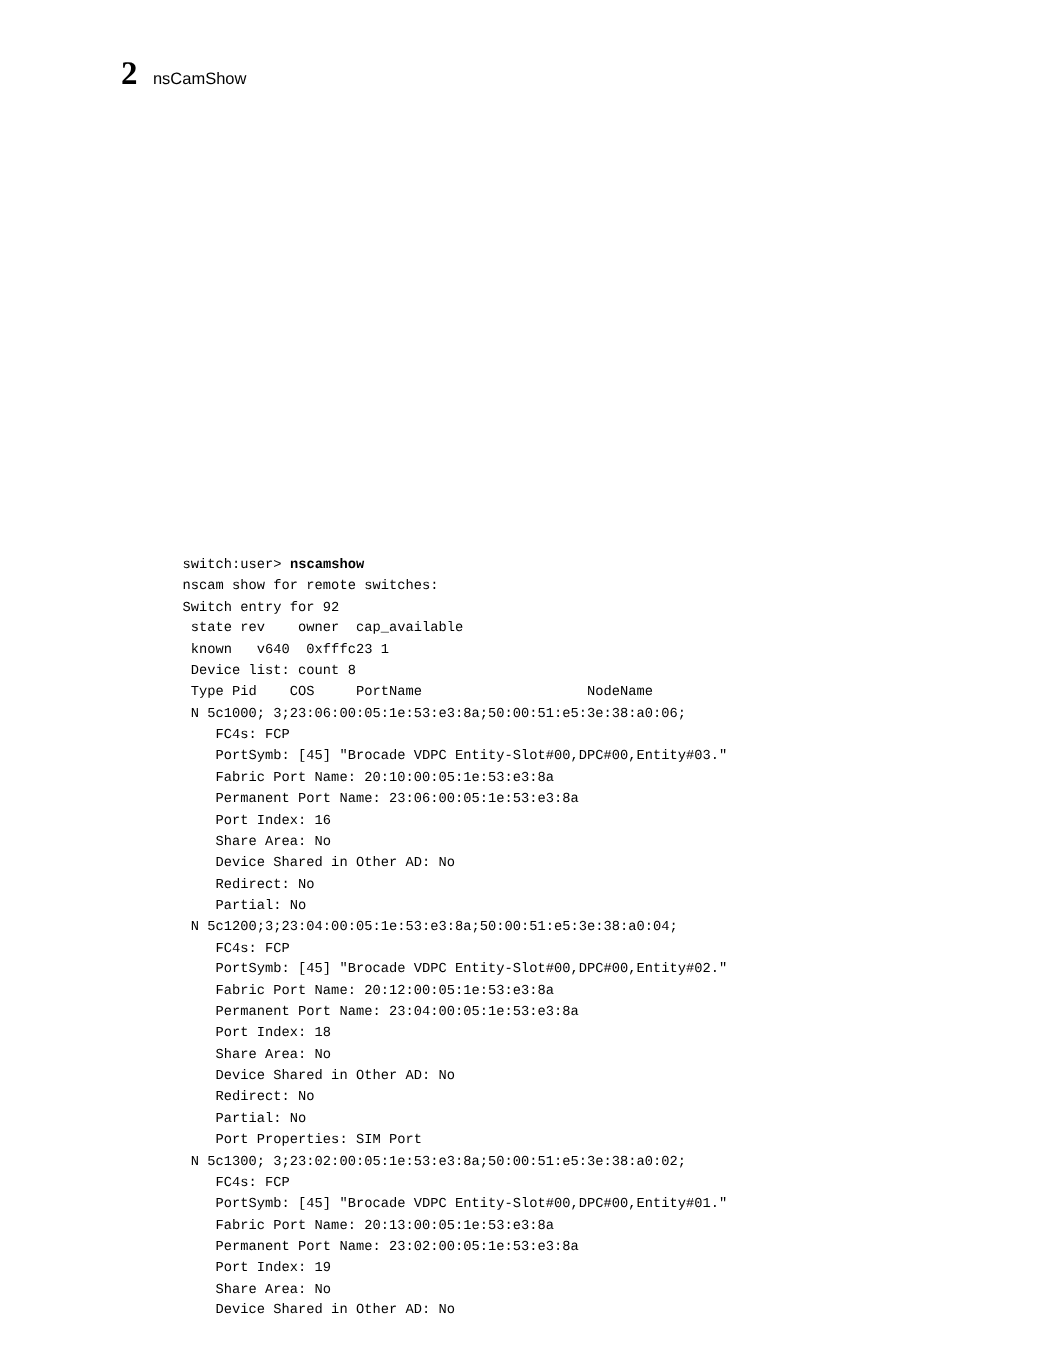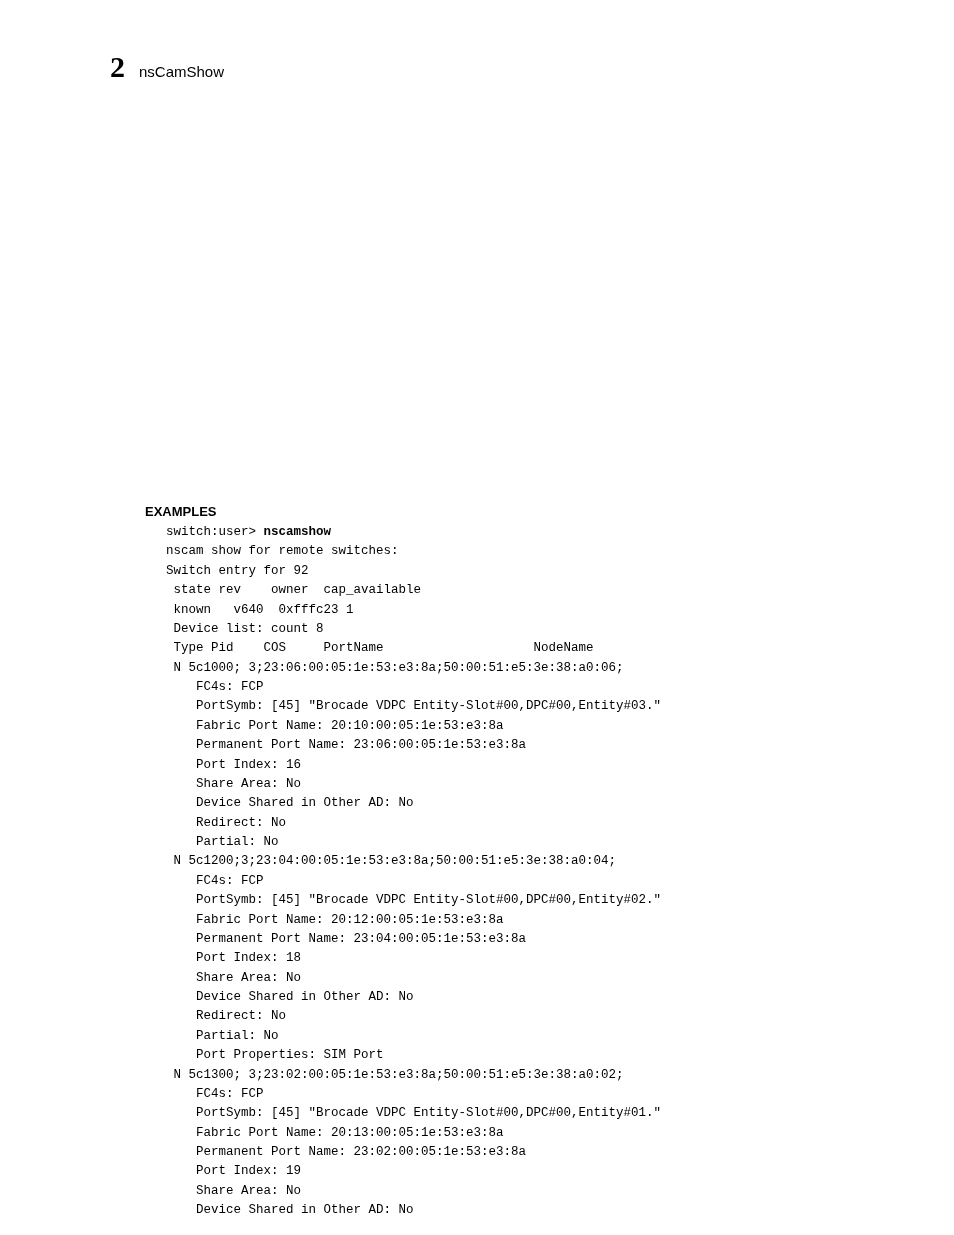--- a/index.html
+++ b/index.html
@@ -49,21 +49,20 @@
 </style>
 </head>
 <body>
 
 <div class="page">
   <div class="header">
     <span class="chapter-num">2</span>
     <span class="cmd-name">nsCamShow</span>
   </div>
 
-  <div class="section-label">EXAMPLES</div>
 
   <pre class="terminal"><span>switch:user&gt; </span><span class="cmd-bold">nscamshow</span>
 <span>nscam show for remote switches:
 Switch entry for 92
  state rev    owner  cap_available
  known   v640  0xfffc23 1
  Device list: count 8
  Type Pid    COS     PortName                    NodeName
  N 5c1000; 3;23:06:00:05:1e:53:e3:8a;50:00:51:e5:3e:38:a0:06;
     FC4s: FCP

